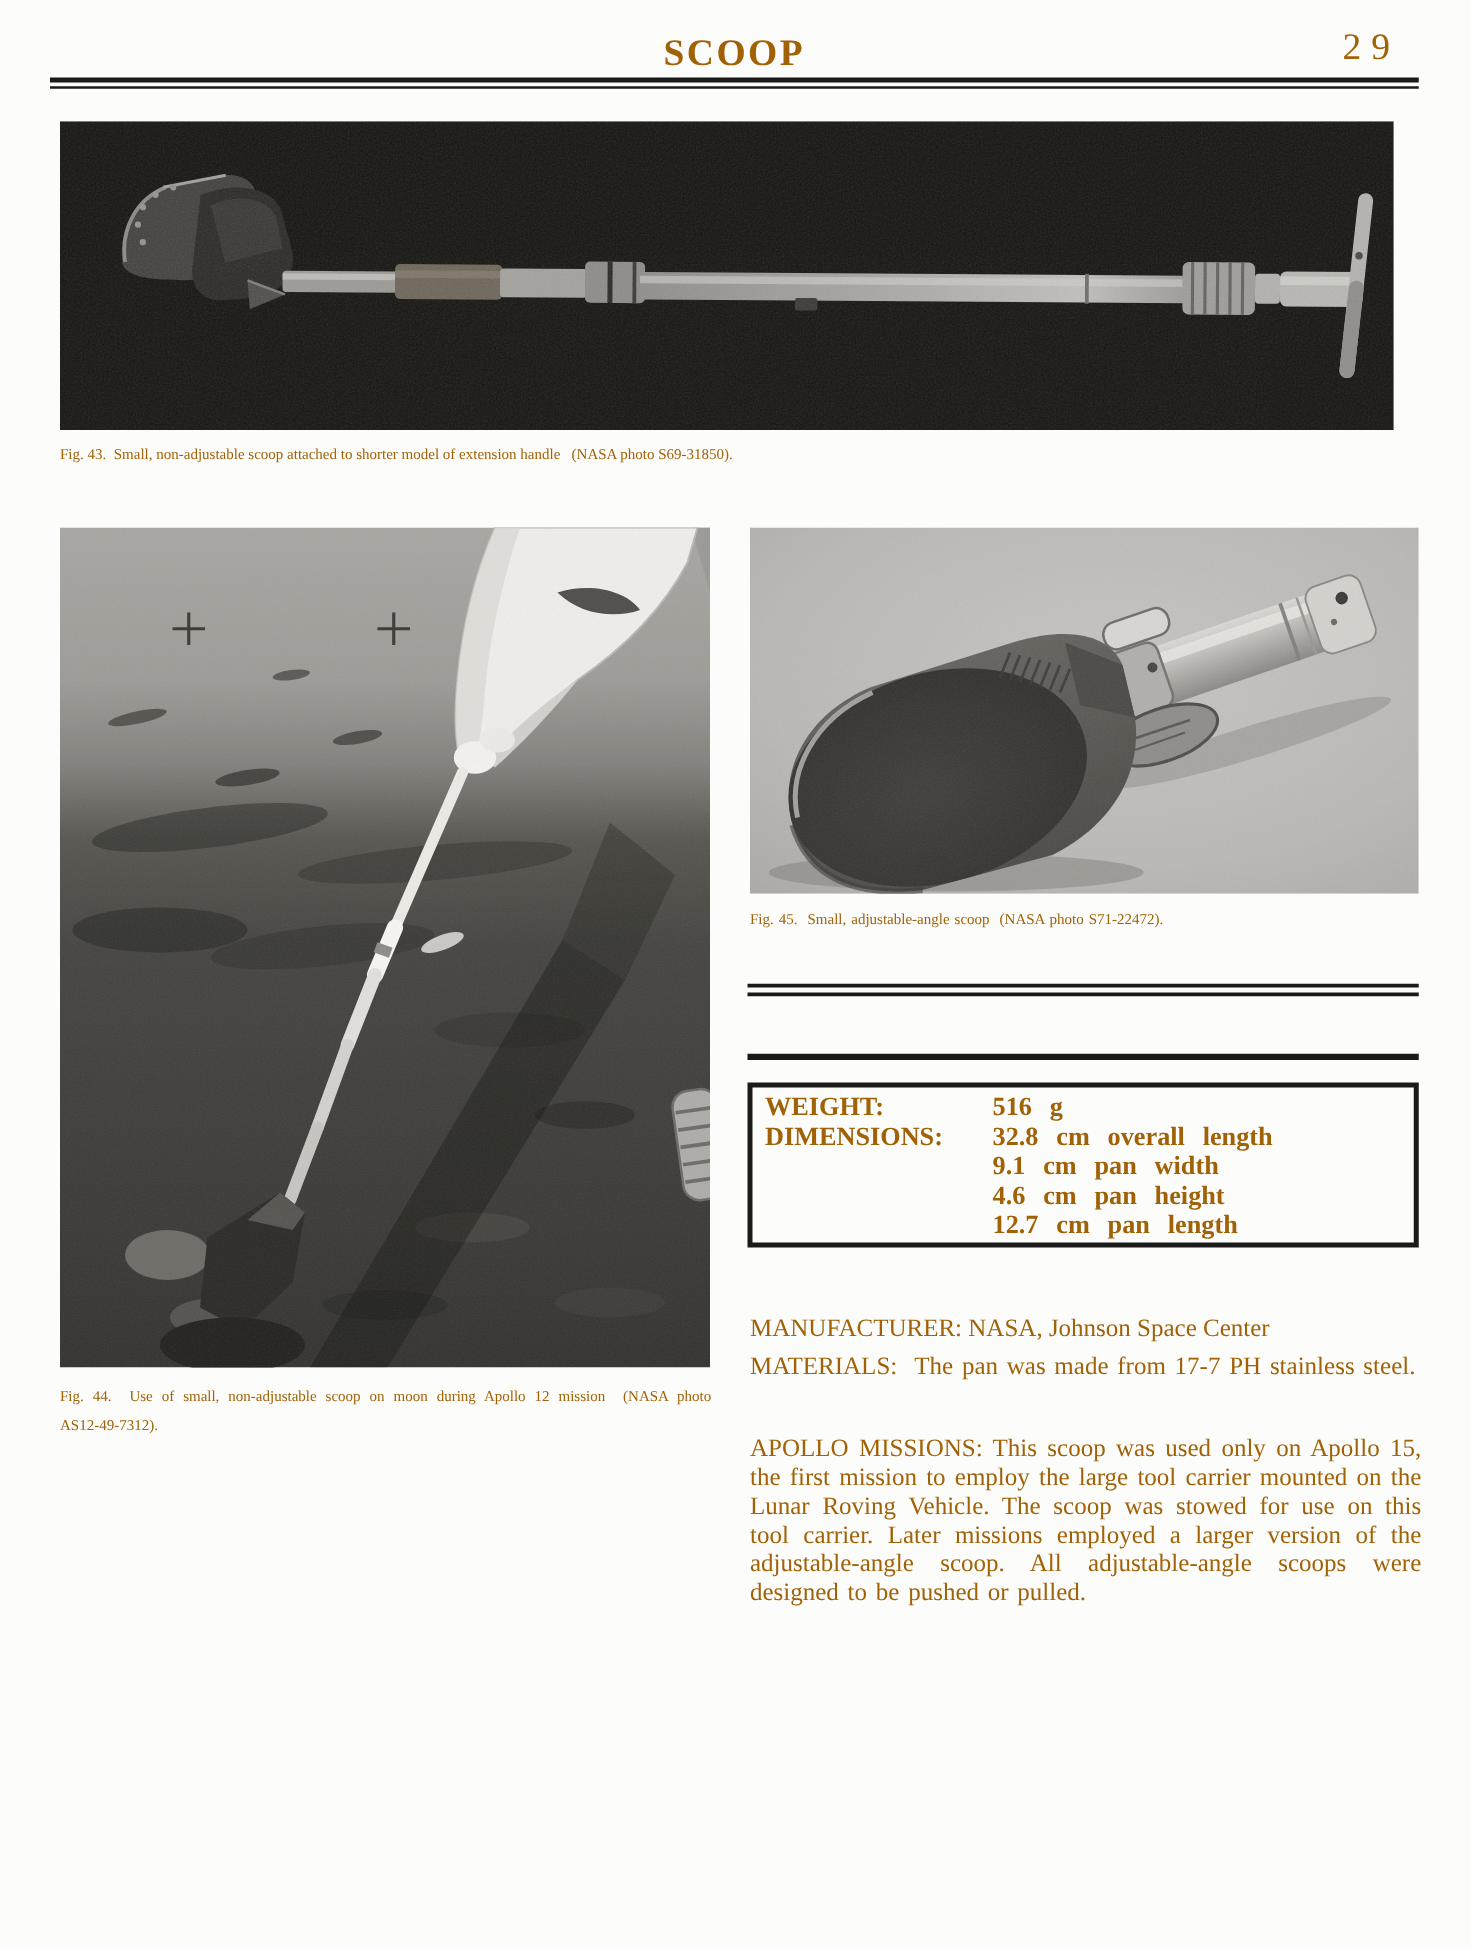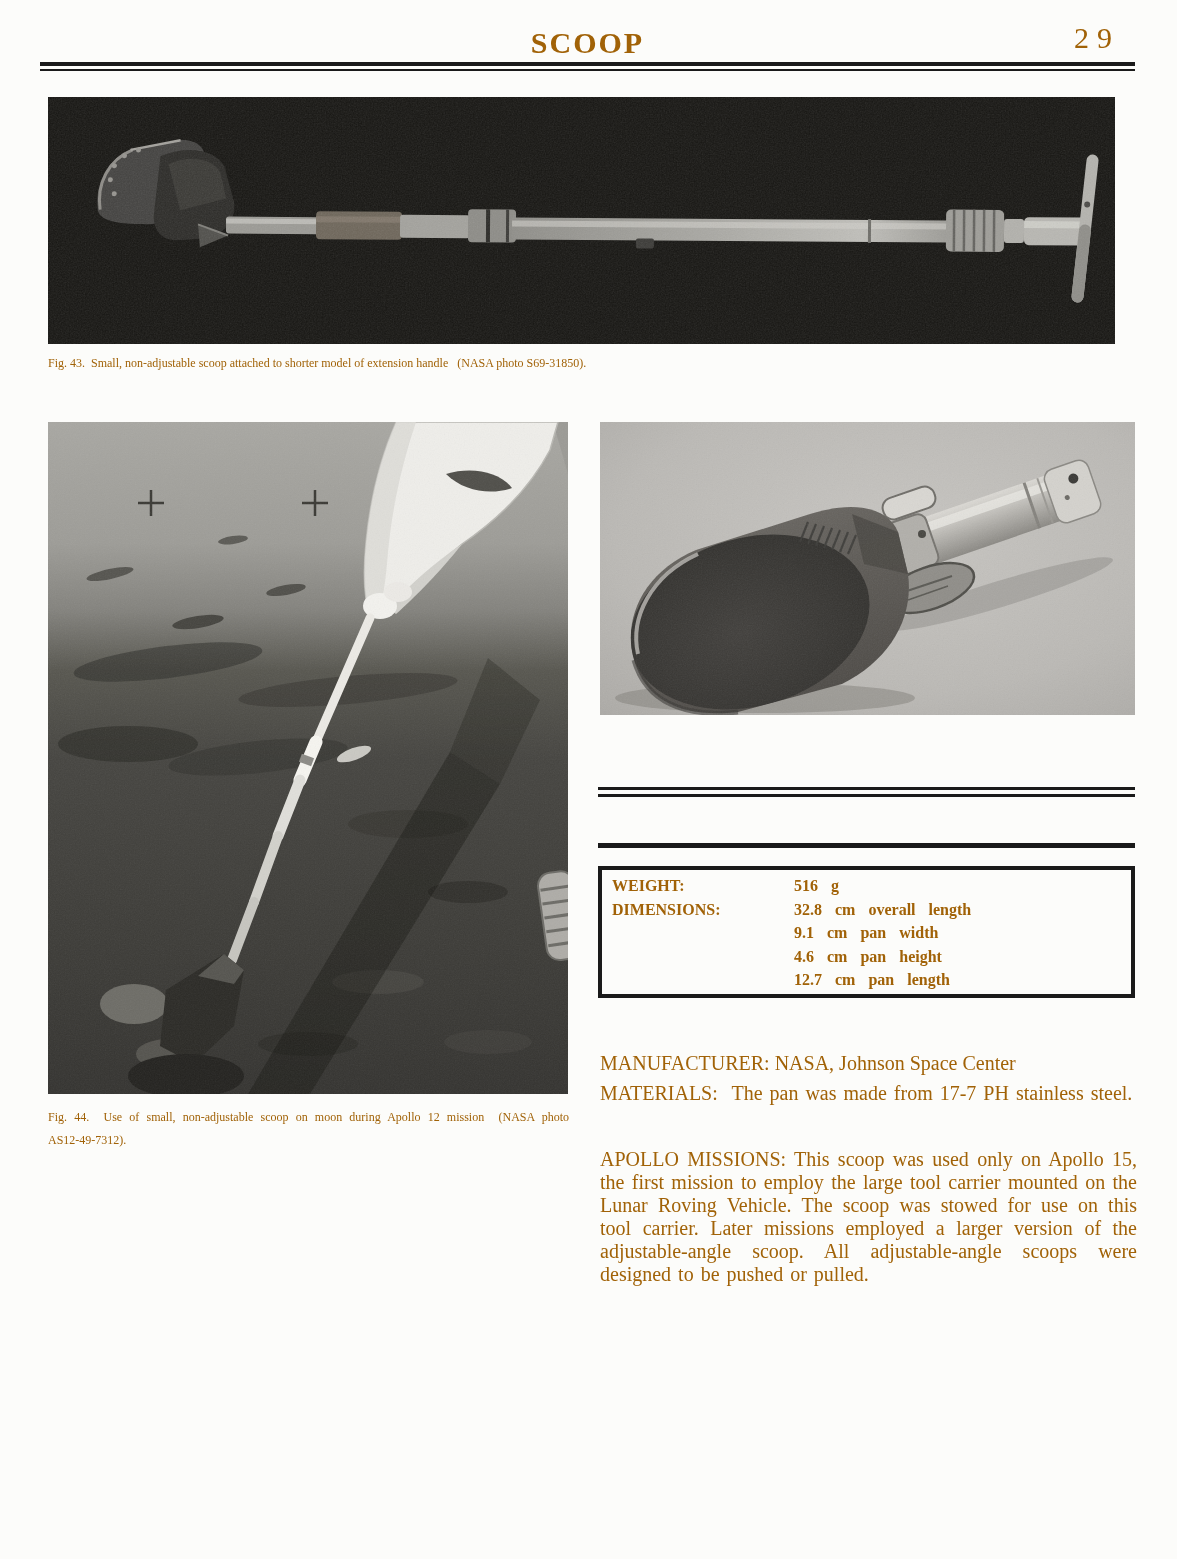--- a/index.html
+++ b/index.html
@@ -41,21 +41,21 @@
   .section-heading {
     top:804px; left:598px; width:537px; text-align:center;
     font-size:27px; font-weight:bold; letter-spacing:0.5px; word-spacing:9px;
     white-space:nowrap;
   }
   .heading-underline { top:843px; left:598px; width:537px; border-top:5px solid #1a1a1a; }
 
   .spec-box {
     top:866px; left:598px; width:537px; height:132px; box-sizing:border-box;
     border:4px solid #1a1a1a; padding:4px 8px 4px 10px;
-    font-size:16px; font-weight:bold; line-height:23.5px;
+    font-size:21px; font-weight:bold; line-height:23.5px;
     display:grid; grid-template-columns:182px 1fr;
   }
   .spec-box .val { word-spacing:9px; }
 
   .body-par {
     left:600px; width:537px; font-size:20px; line-height:23px;
     white-space:pre-wrap;
   }
   .par-manufacturer { top:1013px;margin-top:39px; }
   .par-materials    { top:1062px; text-align:justify; word-spacing:2px; }
@@ -293,20 +293,21 @@
           <line x1="224" y1="104" x2="216" y2="124"></line>
             <line x1="232" y1="106" x2="224" y2="126"></line>
           <line x1="240" y1="108" x2="232" y2="128"></line>
             <line x1="248" y1="110" x2="240" y2="130"></line>
           <line x1="256" y1="113" x2="248" y2="132"></line>
         </g>
       </g>
       <rect width="535" height="293" filter="url(#grain45)" opacity="0.1"></rect>
     </svg>
   </figure>
+  <figcaption class="abs caption cap45">Fig. 45.  Small, adjustable-angle scoop  (NASA photo S71-22472).</figcaption>
 
   <div class="abs rule-mid"></div>
   <div class="abs heading-underline"></div>
 
   <div class="abs spec-box">
     <span>WEIGHT:</span>
     <span class="val">516 g</span>
     <span>DIMENSIONS:</span>
     <span class="val">32.8 cm overall length</span>
     <span></span>

